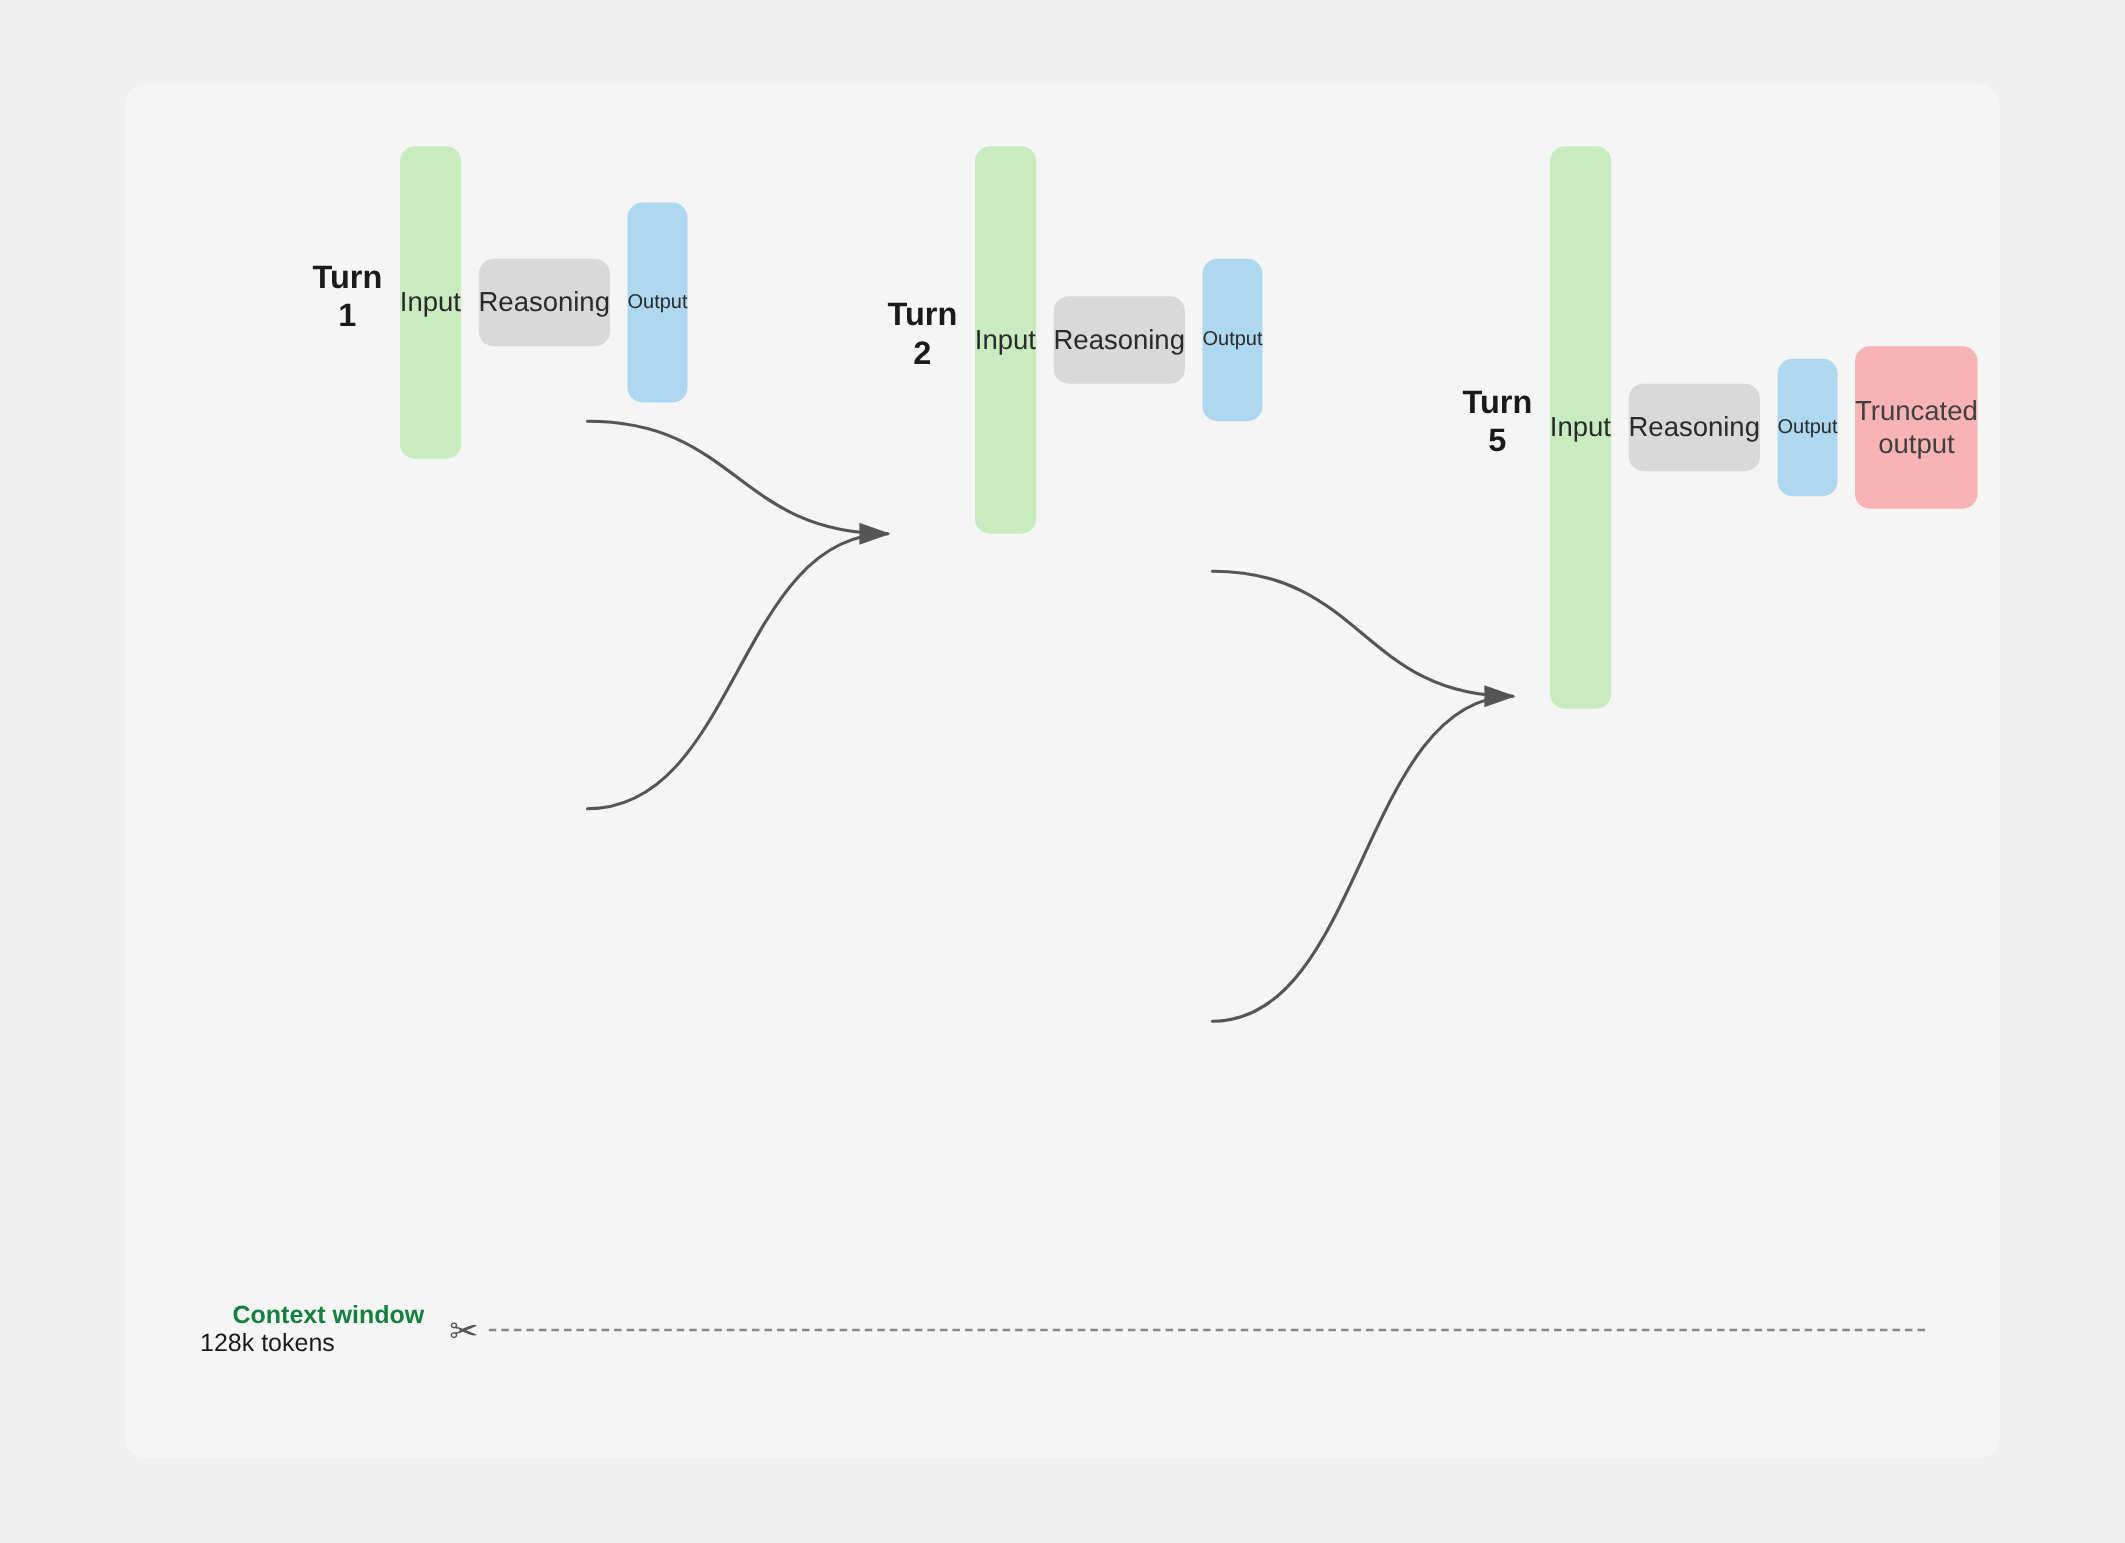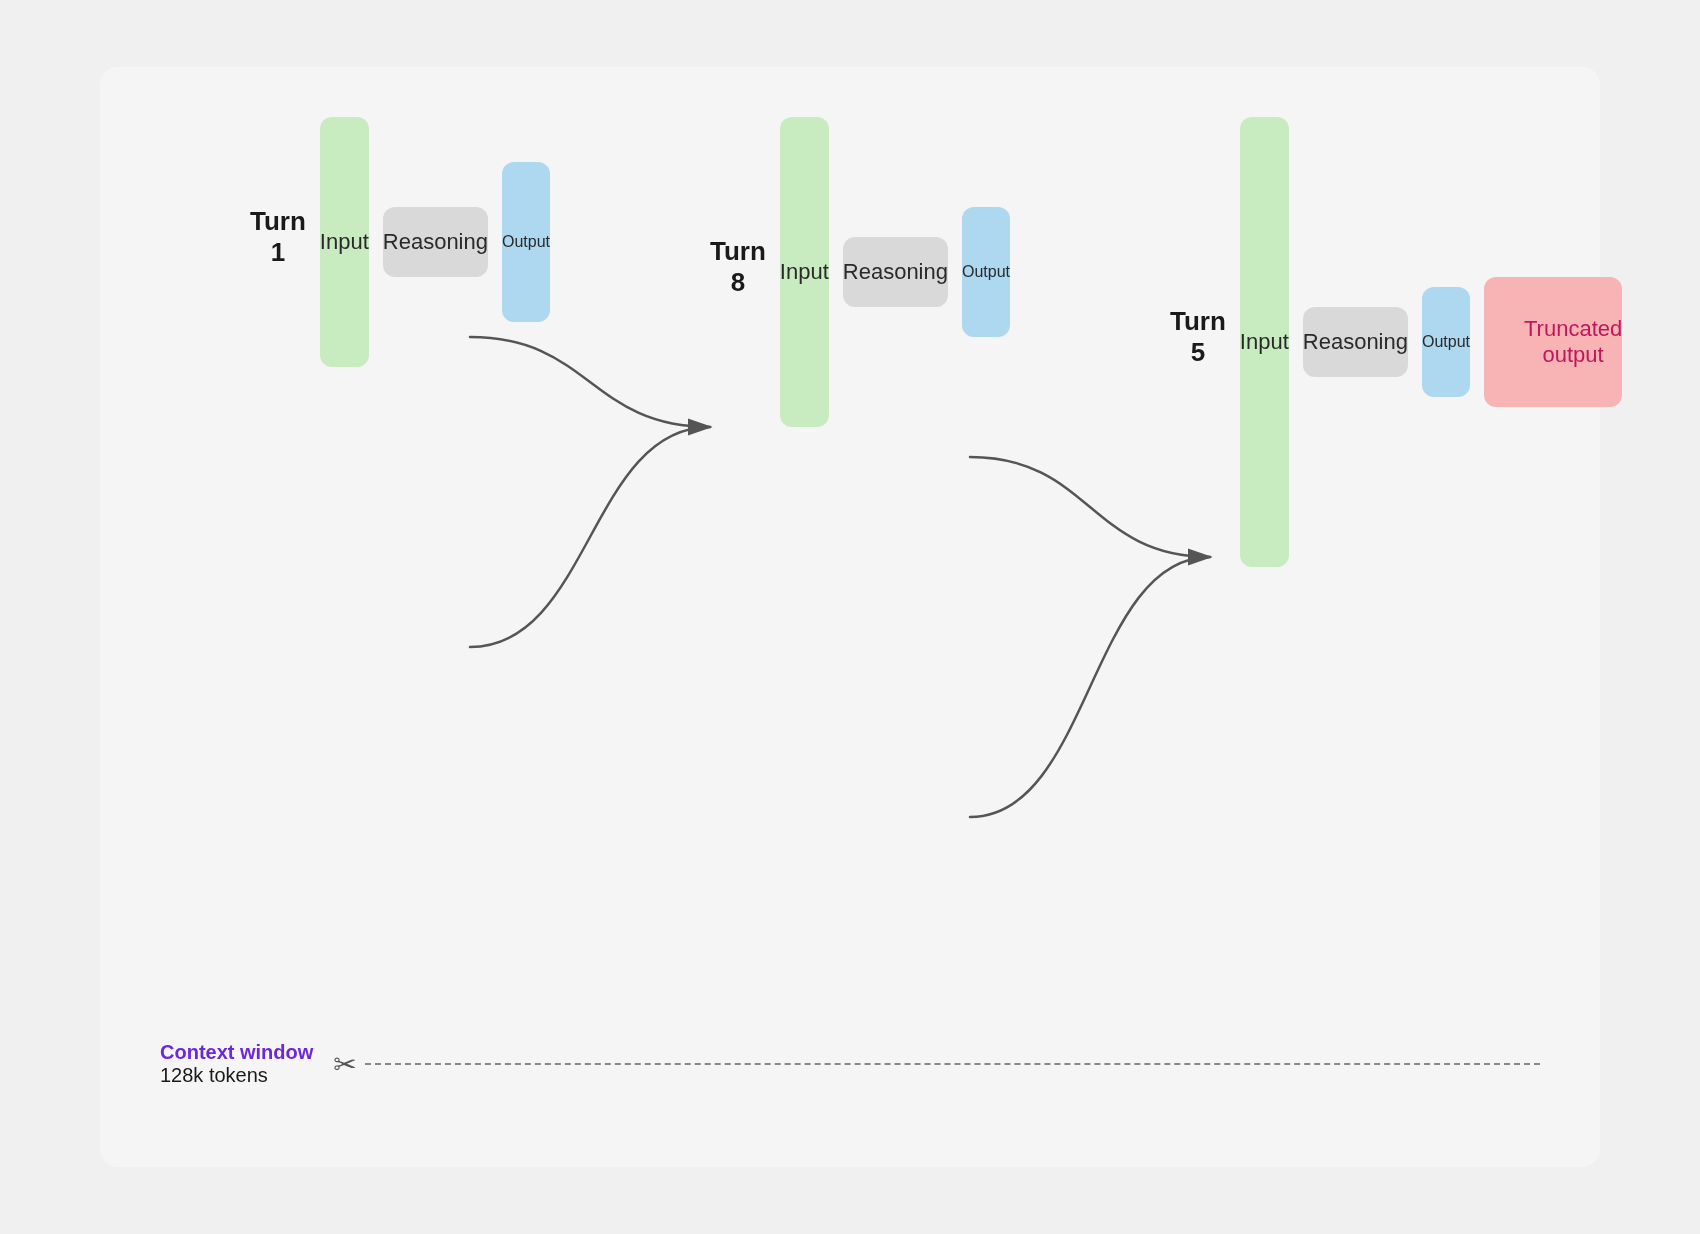--- a/index.html
+++ b/index.html
@@ -80,24 +80,23 @@
       width: 260px;
     }
 
     .block-output-truncated {
       background: #f8b4b4;
       border-radius: 12px;
       display: flex;
       align-items: center;
       justify-content: center;
       font-size: 22px;
-      color: #be185d;
+      color: #404040;
       width: 260px;
       text-align: center;
-      padding-left: 40px;
     }
 
     
     .turn1-input { height: 250px; }
     .turn1-output { height: 160px; }
 
     
     .turn2-input { height: 310px; }
     .turn2-output { height: 130px; }
 
@@ -129,21 +128,22 @@
 
     .context-label {
       display: flex;
       flex-direction: column;
       margin-right: 20px;
     }
 
     .context-label-bold {
       font-size: 20px;
       font-weight: 700;
-      color: #6d28d9;
+      color: #15803d;
+      margin-left: 26px;
     }
 
     .context-label-sub {
       font-size: 20px;
       color: #1a1a1a;
     }
 
     .scissors-icon {
       font-size: 28px;
       margin-right: 8px;
@@ -169,21 +169,21 @@
       </div>
       <div class="block-reasoning">
         <span>Reasoning</span>
       </div>
       <div class="block-output turn1-output">
         <span>Output</span>
       </div>
     </div>
 
     <div class="turn-column">
-      <div class="turn-title">Turn 8</div>
+      <div class="turn-title">Turn 2</div>
       <div class="block-input turn2-input">
         <span>Input</span>
       </div>
       <div class="block-reasoning">
         <span>Reasoning</span>
       </div>
       <div class="block-output turn2-output">
         <span>Output</span>
       </div>
     </div>

